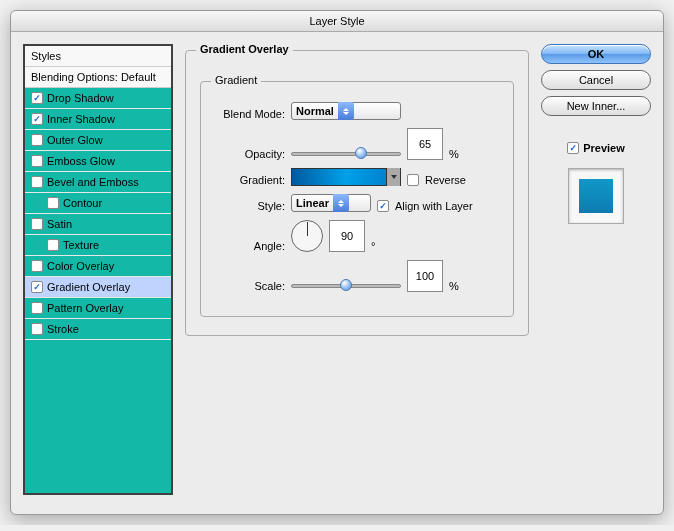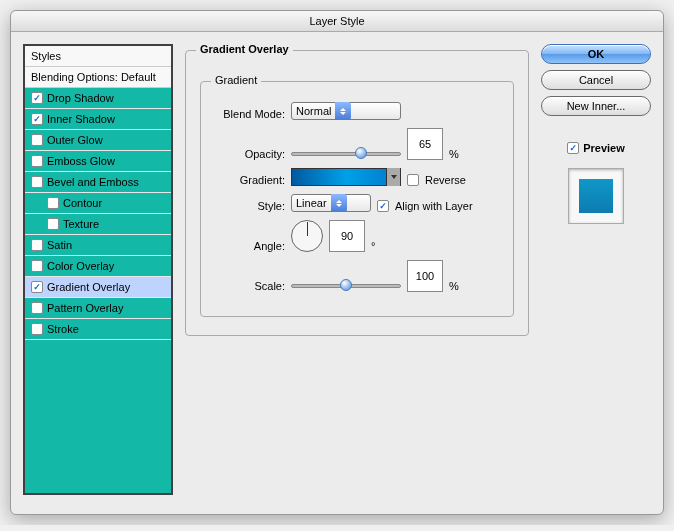--- a/index.html
+++ b/index.html
@@ -16,21 +16,21 @@
 .cb { width: 12px; height: 12px; border: 1px solid #888; border-radius: 2px; background: #fff; display: inline-flex; align-items: center; justify-content: center; font-size: 9px; color: #1a63d9; flex-shrink: 0; }
 .cb.checked::after { content: "✓"; font-weight: bold; }
 
 .center { flex: 1; }
 .group { border: 1px solid #aaa; border-radius: 4px; padding: 10px 14px 18px; position: relative; margin-top: 6px; }
 .group-title { position: absolute; top: -8px; left: 10px; background: #ececec; padding: 0 4px; font-weight: bold; }
 .inner-group { border: 1px solid #aaa; border-radius: 4px; padding: 12px 14px 16px; position: relative; margin-top: 20px; }
 .inner-group .group-title { font-weight: normal; }
 .row { display: flex; align-items: flex-end; margin: 8px 0; gap: 6px; }
 .row .lbl { width: 70px; text-align: right; }
-.select { border: 1px solid #7a7a7a; border-radius: 3px; background: linear-gradient(#fff,#e8e8e8); padding: 1px 4px; display: inline-flex; align-items: center; height: 18px; }
+.select { border: 1px solid #7a7a7a; border-radius: 3px; background: linear-gradient(#fff,#e8e8e8); padding: 1px 4px; display: inline-flex; align-items: center; height: 18px; font-weight: bold; }
 .select .cap { background: linear-gradient(#8cb8ff,#4a7dd8); width: 16px; height: 18px; margin: -1px -4px -1px 4px; border-radius: 0 3px 3px 0; display: flex; flex-direction: column; align-items: center; justify-content: center; gap: 1px; }
 .select .cap::before, .select .cap::after { content: ""; width: 0; height: 0; border-left: 3px solid transparent; border-right: 3px solid transparent; }
 .select .cap::before { border-bottom: 3px solid #fff; }
 .select .cap::after { border-top: 3px solid #fff; }
 .slider { position: relative; width: 110px; height: 14px; }
 .slider-track { position: absolute; top: 6px; left: 0; right: 0; height: 4px; background: #bbb; border: 1px solid #888; border-radius: 3px; }
 .slider-thumb { position: absolute; top: 1px; width: 12px; height: 12px; border-radius: 50%; background: radial-gradient(circle at 35% 30%, #fff, #8ab8ef 60%, #5c8fd4); border: 1px solid #4a7ab8; }
 .numbox { width: 36px; height: 18px; border: 1px solid #888; background: #fff; text-align: center; padding: 15px 2px; }
 .grad-swatch { width: 110px; height: 18px; background: linear-gradient(to right, #005aa0, #00a0e8, #0078c8); border: 1px solid #333; display: inline-flex; align-items: center; }
 .grad-swatch .dd { margin-left: auto; width: 14px; height: 18px; background: #aaa; border-left: 1px solid #333; display: flex; align-items: center; justify-content: center; }
@@ -73,27 +73,27 @@
             <span>Emboss Glow</span>
           </div>
           <div class="item">
             <span class="cb"></span>
             <span>Bevel and Emboss</span>
           </div>
           <div class="item indent">
             <span class="cb"></span>
             <span>Contour</span>
           </div>
+          <div class="item">
+            <span class="cb"></span>
+            <span>Satin</span>
+          </div>
           <div class="item indent">
             <span class="cb"></span>
             <span>Texture</span>
-          </div>
-          <div class="item">
-            <span class="cb"></span>
-            <span>Satin</span>
           </div>
           <div class="item">
             <span class="cb"></span>
             <span>Color Overlay</span>
           </div>
           <div class="item selected">
             <span class="cb checked"></span>
             <span>Gradient Overlay</span>
           </div>
           <div class="item">

